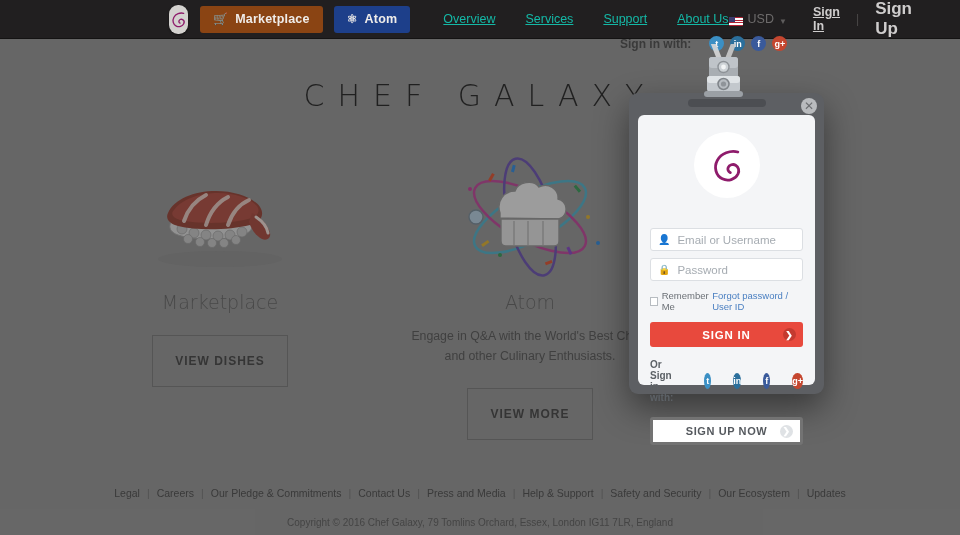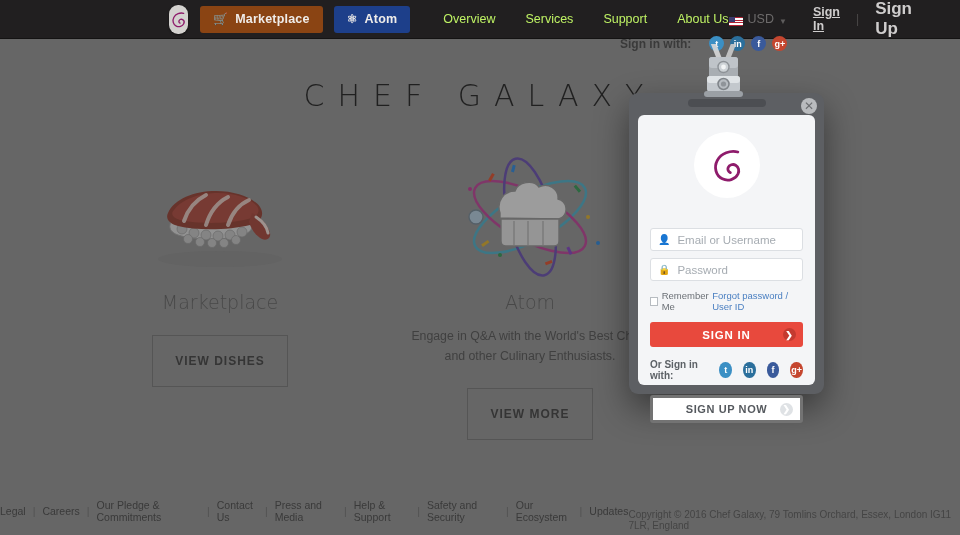--- a/index.html
+++ b/index.html
@@ -26,22 +26,22 @@
   .nav-btn {
     height: 27px; margin-left: 12px; padding: 0 13px; border-radius: 3px;
     display: flex; align-items: center; gap: 7px;
     font-size: 12.5px; font-weight: bold; color: #efece9;
     letter-spacing: .2px; cursor: pointer; white-space: nowrap;
   }
   .nav-btn.market { background: #8a4413; }
   .nav-btn.atom { background: #1d3f8a; margin-left: 11px; }
   .nav-btn .gl { font-size: 12px; opacity: .95; line-height: 1; }
   .nav-link {
-    margin-left: 30px; font-size: 12.5px; color: #bef264;
-    cursor: pointer; white-space: nowrap;
+    margin-left: 30px; font-size: 12.5px; color: #14b8a6;
+    cursor: pointer; white-space: nowrap; text-decoration: underline;
   }
   .nav-link.first { margin-left: 33px; }
   .nav-right { margin-left: auto; margin-right: 12px; display: flex; align-items: center; }
   .cur {
     display: flex; align-items: flex-end; gap: 5px;
     font-size: 12.5px; color: #6d6b6b; cursor: pointer;
   }
   .flag {
     width: 14px; height: 9px; border-radius: 1px; position: relative;
     background: linear-gradient(#b22234 0 14%, #fff 14% 28%, #b22234 28% 42%,
@@ -80,21 +80,21 @@
   .col-desc { margin-top: 13px; font-size: 12.3px; line-height: 20px; color: #4f4f4f; }
   .col-btn {
     display: inline-block; margin-top: 22px; padding: 18px 22px;
     border: 1px solid #6f6f6f; font-size: 12px; font-weight: bold;
     letter-spacing: 1px; color: #3d3d3d; cursor: pointer;
   }
 
   
   .footer {
     position: absolute; bottom: 0; left: 0; width: 960px; height: 68px;
-    background: #8a8a8a; display: flex; flex-direction: row;
+    background: #8a8a8a; display: flex; flex-direction: column;
     align-items: center; padding-top: 20px;
   }
   .f-links { display: flex; align-items: center; font-size: 10.5px; color: #454545; }
   .f-links a { color: #454545; text-decoration: none; cursor: pointer; }
   .f-sep { margin: 0 7px; color: #6a6a6a; }
   .copyright { margin-top: 18px; font-size: 10px; color: #555; }
 
   
   .overlay {
     position: absolute; top: 39px; left: 0; width: 960px; height: 496px;
@@ -157,21 +157,21 @@
     color: #fff; font-size: 11.5px; font-weight: bold; letter-spacing: .8px;
     cursor: pointer;
   }
   .btn-signin .arrow {
     position: absolute; right: 7px; width: 13px; height: 13px; border-radius: 50%;
     background: #c43a30; color: #fff; font-size: 9px;
     display: flex; align-items: center; justify-content: center;
   }
   .orrow {
     margin-top: 12px; display: flex; align-items: center;
-    justify-content: flex-start; gap: 11px;
+    justify-content: flex-start; gap: 22px;
   }
   .orrow .lbl2 { font-size: 10px; color: #5c6166; font-weight: bold; }
   .orrow .sc { width: 16px; height: 16px; font-size: 9px; }
   .btn-signup {
     margin-top: 14px; height: 28px; background: #fff;
     border: 3px solid #737373; border-radius: 3px; position: relative;
     display: flex; align-items: center; justify-content: center;
     font-size: 11px; font-weight: bold; color: #55595e; letter-spacing: .6px;
     cursor: pointer;
   }

